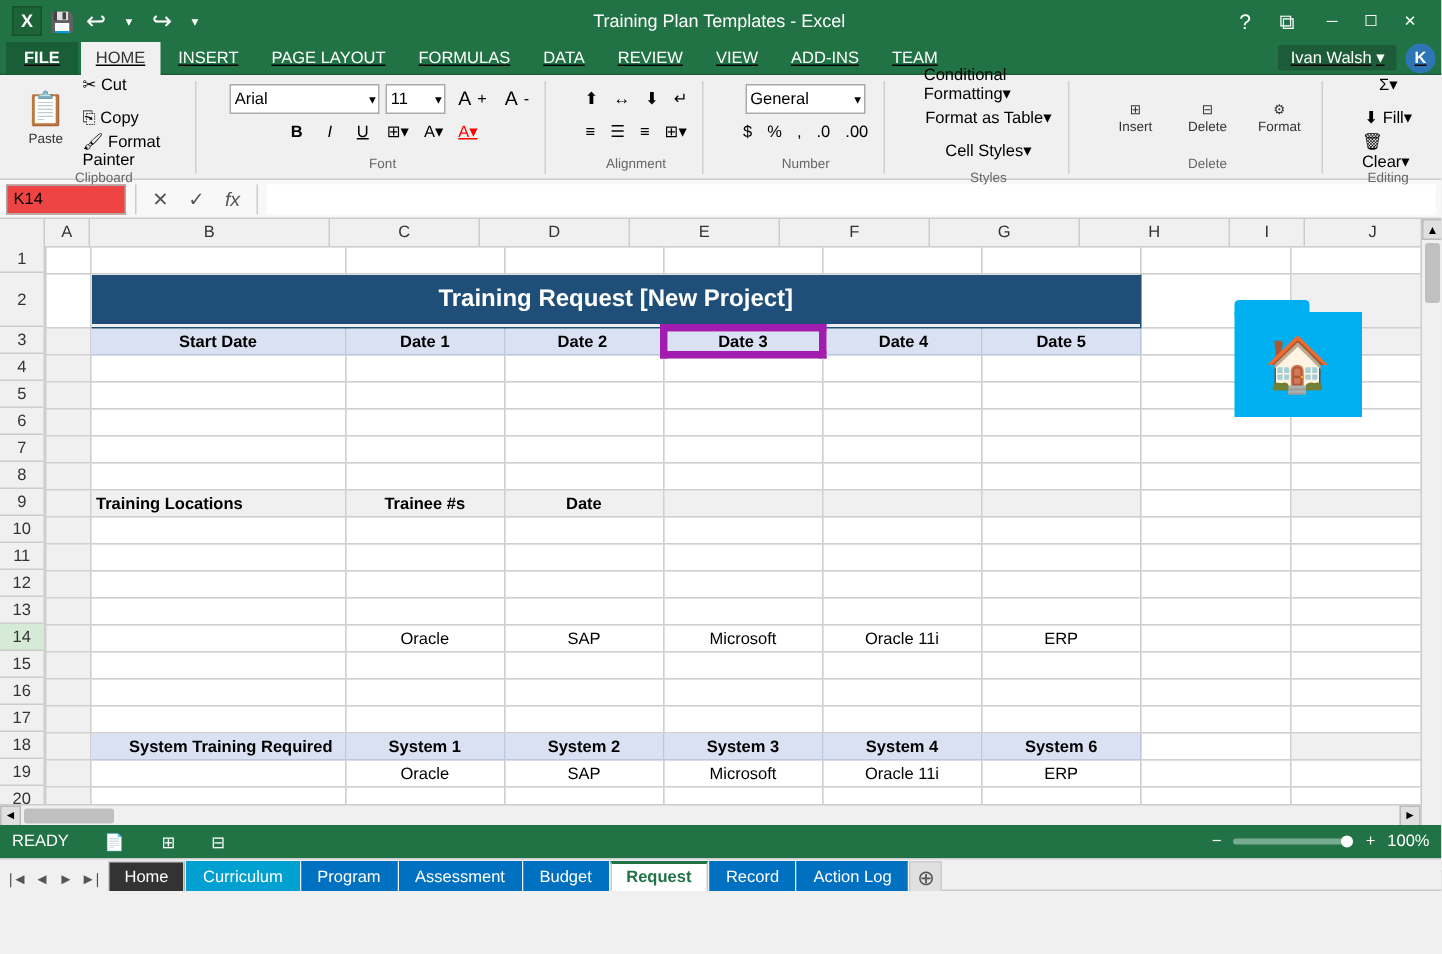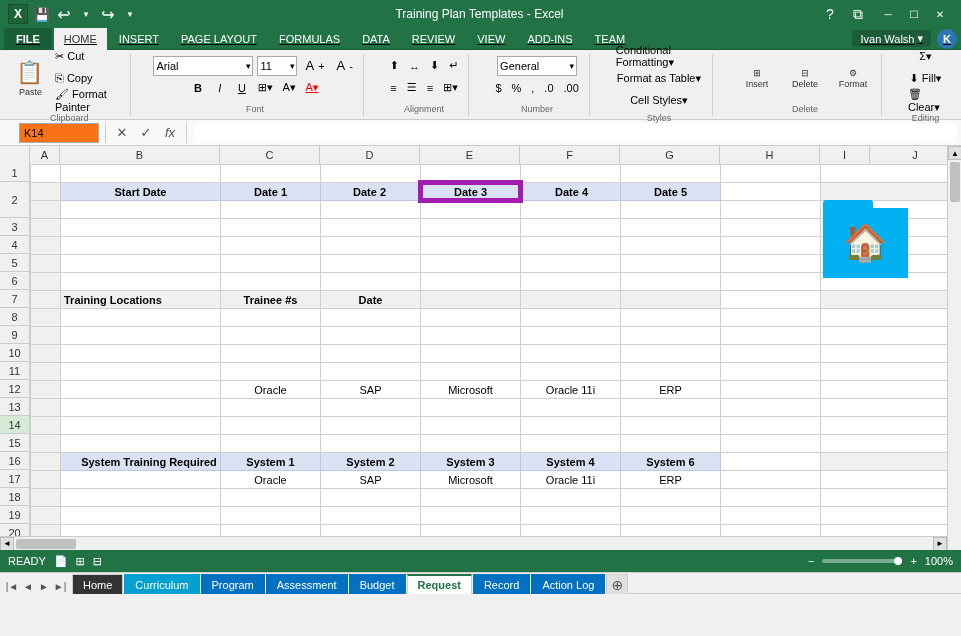--- a/index.html
+++ b/index.html
@@ -100,22 +100,22 @@
       background: #f8f8f8;
       height: 26px;
       display: flex;
       align-items: center;
       border-bottom: 1px solid #ccc;
       padding: 0 4px;
       gap: 4px;
     }
     .name-box {
       width: 80px; height: 20px; border: 1px solid #aaa;
-      background: #f97316; font-size: 11px; padding: 0 4px;
-      display: flex; align-items: center; margin-left: 15px;
+      background: #ef4444; font-size: 11px; padding: 0 4px;
+      display: flex; align-items: center;
     }
     .formula-divider { width: 1px; height: 20px; background: #ccc; margin: 0 2px; }
     .formula-btn { width: 20px; height: 20px; display: flex; align-items: center; justify-content: center; font-size: 13px; cursor: pointer; color: #555; }
     .formula-input { flex: 1; height: 20px; border: none; background: white; font-size: 11px; padding: 0 4px; outline: none; }
 
     
     #col-headers {
       display: flex;
       background: #f0f0f0;
       border-bottom: 1px solid #ccc;
@@ -191,21 +191,21 @@
       background: #217346;
       display: flex;
       align-items: center;
       justify-content: space-between;
       padding: 0 8px;
       color: white;
       font-size: 11px;
       position: absolute;
       bottom: 22px; left: 0; right: 0;
     }
-    .status-left { display: flex; align-items: center; gap: 8px; }
+    .status-left { display: flex; align-items: center; gap: 24px; }
     .status-right { display: flex; align-items: center; gap: 8px; }
     .zoom-slider { width: 80px; height: 4px; background: rgba(255,255,255,0.4); border-radius: 2px; position: relative; cursor: pointer; }
     .zoom-thumb { width: 8px; height: 8px; background: white; border-radius: 50%; position: absolute; top: -2px; right: 0; }
 
     
     .scroll-v {
       position: absolute;
       right: 0; top: 0; bottom: 0;
       width: 14px;
       background: #f0f0f0;
@@ -488,20 +488,26 @@
           <td style="width:160px;"></td>
           <td style="width:100px;"></td>
           <td style="width:100px;"></td>
           <td style="width:100px;"></td>
           <td style="width:100px;"></td>
           <td style="width:100px;"></td>
           <td style="width:100px;border:1px solid #d0d0d0;"></td>
           <td style="flex:1;"></td>
         </tr>
 
+        <tr>
+          <td style="width:30px;background:white;border:1px solid #d0d0d0;"></td>
+          <td colspan="6" style="background:#1f4e79;color:white;font-size:16px;font-weight:bold;text-align:center;height:36px;border:1px solid #1f4e79;width:700px;">Training Request [New Project]</td>
+          <td style="width:100px;border:1px solid #d0d0d0;background:white;"></td>
+          <td></td>
+        </tr>
 
         <tr>
           <td style="width:30px;background:#f0f0f0;border:1px solid #d0d0d0;"></td>
           <td style="background:#d9e1f2;font-weight:bold;text-align:center;border:1px solid #bcc7e0;">Start Date</td>
           <td style="background:#d9e1f2;font-weight:bold;text-align:center;border:1px solid #bcc7e0;">Date 1</td>
           <td style="background:#d9e1f2;font-weight:bold;text-align:center;border:1px solid #bcc7e0;">Date 2</td>
           <td style="background:#d9e1f2;font-weight:bold;text-align:center;border:5px solid #a21caf;">Date 3</td>
           <td style="background:#d9e1f2;font-weight:bold;text-align:center;border:1px solid #bcc7e0;">Date 4</td>
           <td style="background:#d9e1f2;font-weight:bold;text-align:center;border:1px solid #bcc7e0;">Date 5</td>
           <td style="background:white;border:1px solid #d0d0d0;"></td>

